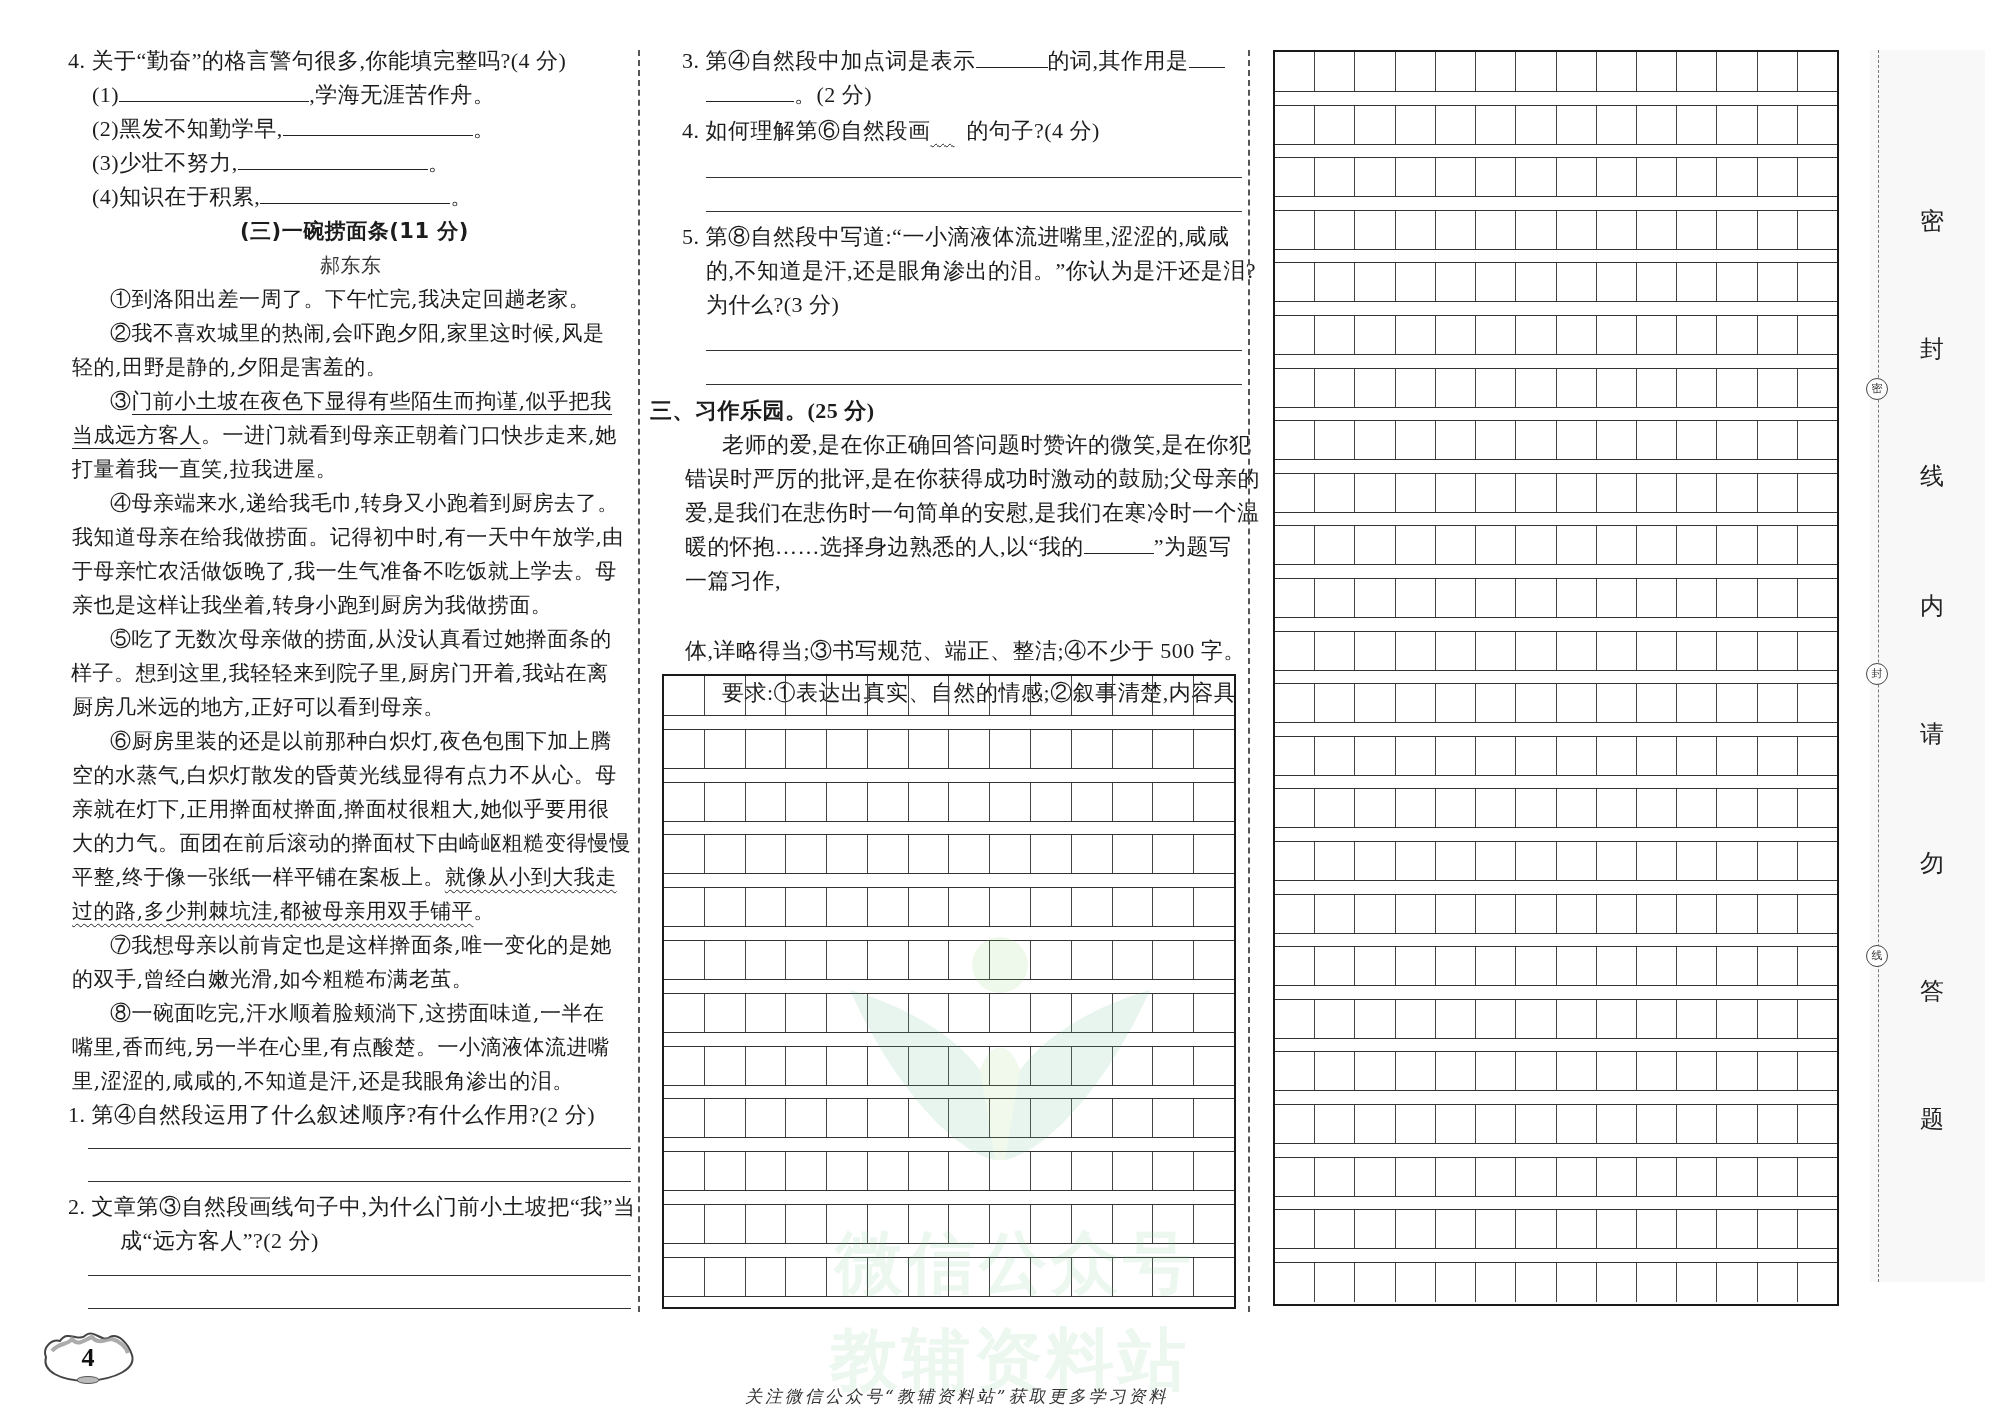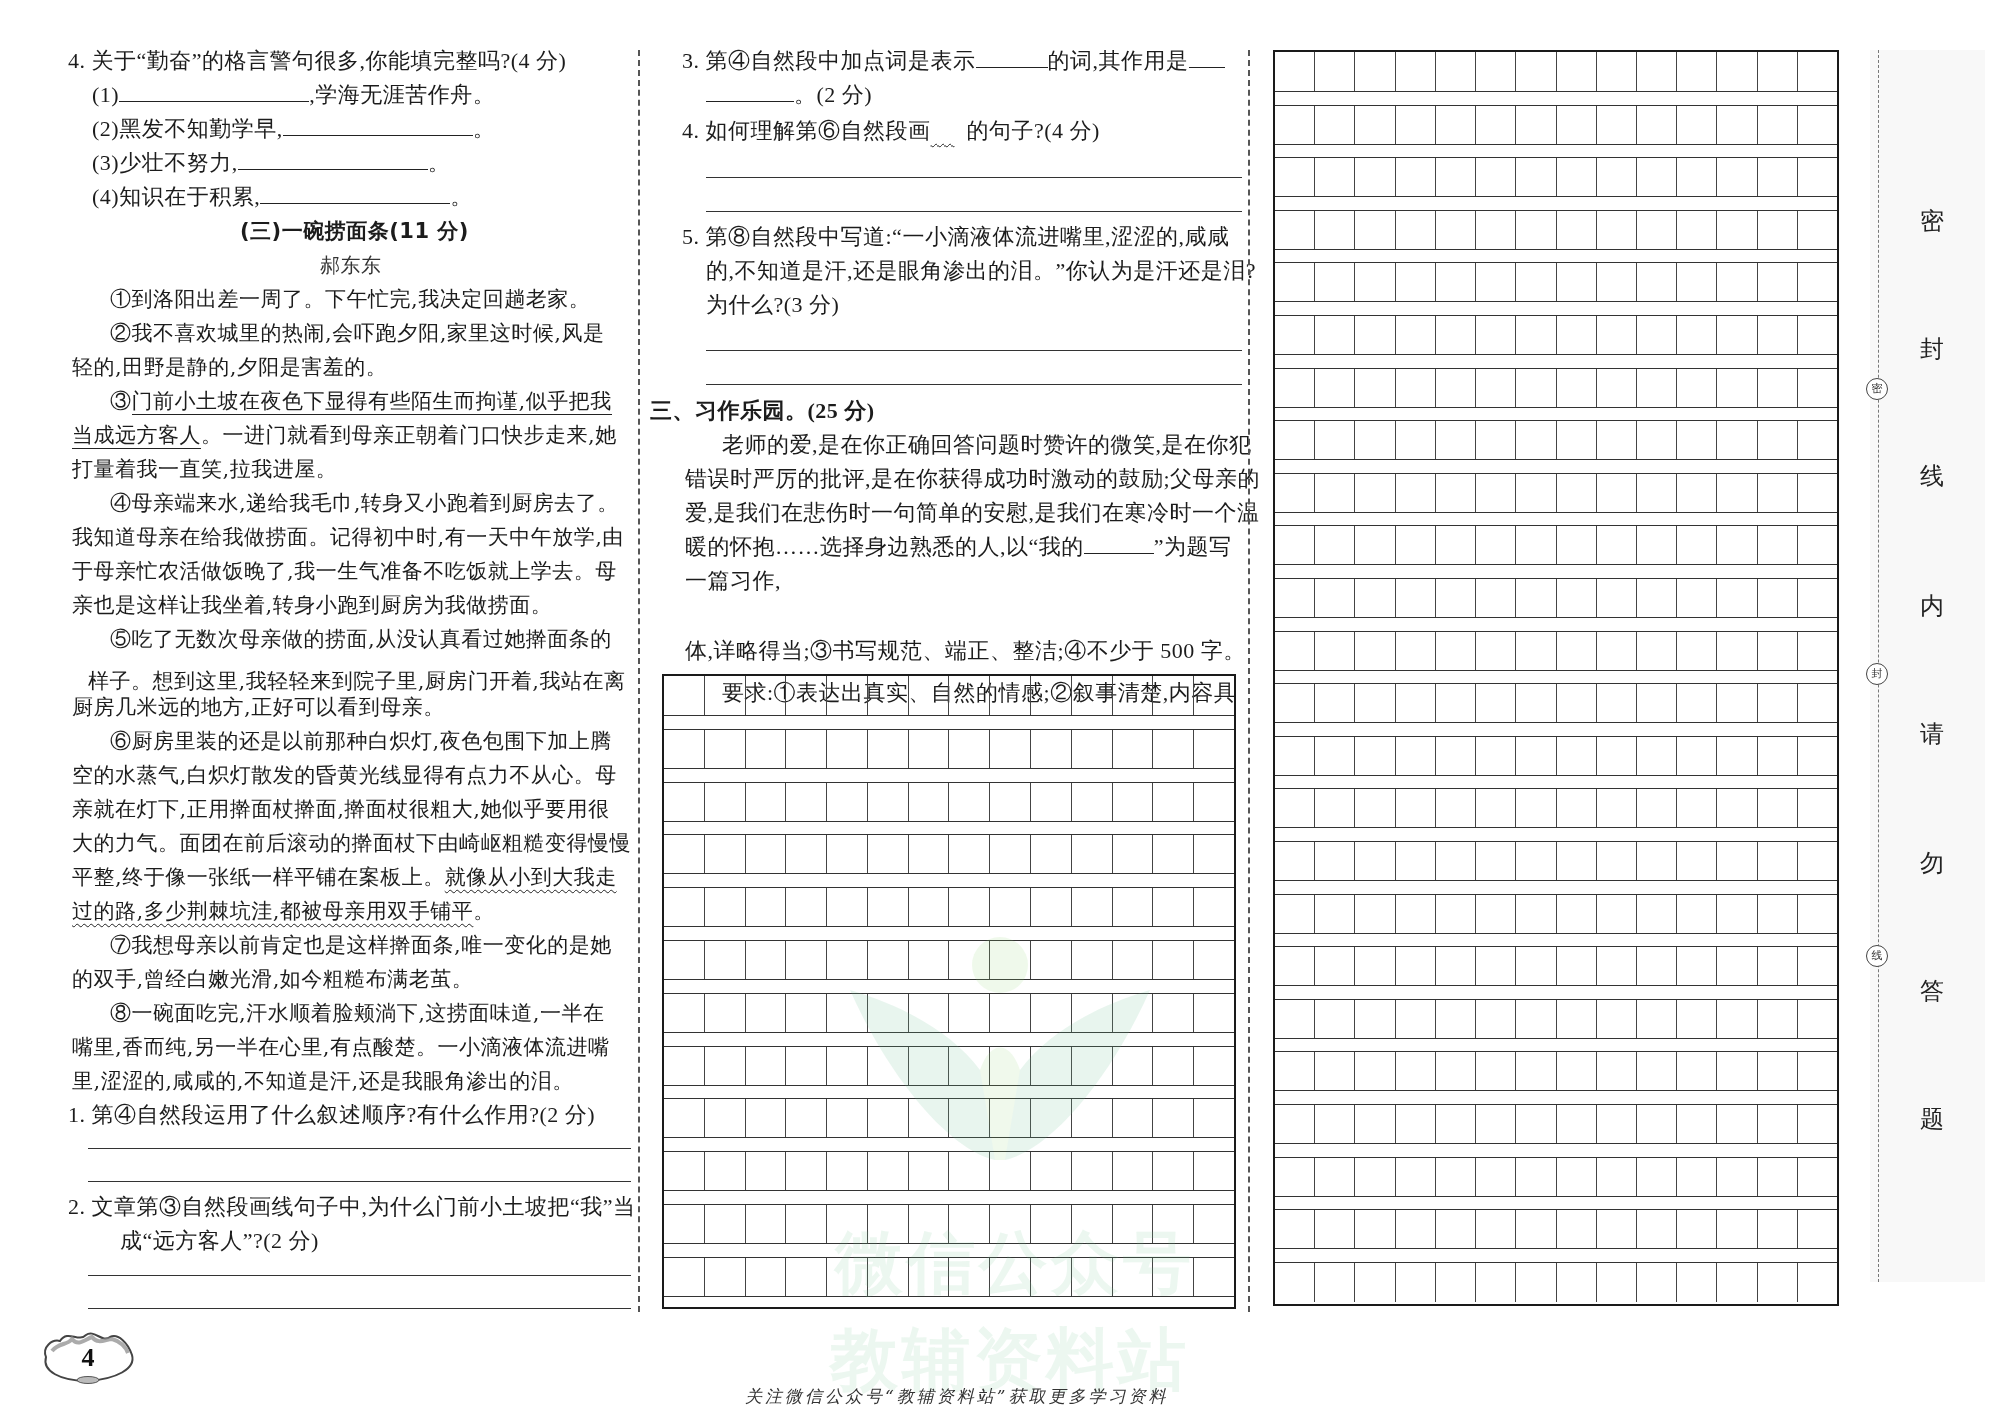--- a/index.html
+++ b/index.html
@@ -63,21 +63,21 @@
   <div class="line" style="left:110px; top:320px;">②我不喜欢城里的热闹,会吓跑夕阳,家里这时候,风是</div>
   <div class="line" style="left:72px; top:354px;">轻的,田野是静的,夕阳是害羞的。</div>
   <div class="line" style="left:110px; top:388px;"><span>③</span><span class="ul-straight">门前小土坡在夜色下显得有些陌生而拘谨,似乎把我</span></div>
   <div class="line" style="left:72px; top:422px;"><span class="ul-straight">当成远方客人</span><span>。一进门就看到母亲正朝着门口快步走来,她</span></div>
   <div class="line" style="left:72px; top:456px;">打量着我一直笑,拉我进屋。</div>
   <div class="line" style="left:110px; top:490px;">④母亲端来水,递给我毛巾,转身又小跑着到厨房去了。</div>
   <div class="line" style="left:72px; top:524px;text-align:right;">我知道母亲在给我做捞面。记得初中时,有一天中午放学,由</div>
   <div class="line" style="left:72px; top:558px;">于母亲忙农活做饭晚了,我一生气准备不吃饭就上学去。母</div>
   <div class="line" style="left:72px; top:592px;">亲也是这样让我坐着,转身小跑到厨房为我做捞面。</div>
   <div class="line" style="left:110px; top:626px;">⑤吃了无数次母亲做的捞面,从没认真看过她擀面条的</div>
-  <div class="line" style="left:88px; top:660px;margin-top:8px;">样子。想到这里,我轻轻来到院子里,厨房门开着,我站在离</div>
+  <div class="line" style="left:71px; top:660px;">样子。想到这里,我轻轻来到院子里,厨房门开着,我站在离</div>
   <div class="line" style="left:72px; top:694px;">厨房几米远的地方,正好可以看到母亲。</div>
   <div class="line" style="left:110px; top:728px;">⑥厨房里装的还是以前那种白炽灯,夜色包围下加上腾</div>
   <div class="line" style="left:72px; top:762px;">空的水蒸气,白炽灯散发的昏黄光线显得有点力不从心。母</div>
   <div class="line" style="left:72px; top:796px;">亲就在灯下,正用擀面杖擀面,擀面杖很粗大,她似乎要用很</div>
   <div class="line" style="left:72px; top:830px;">大的力气。面团在前后滚动的擀面杖下由崎岖粗糙变得慢慢</div>
   <div class="line" style="left:72px; top:864px;"><span>平整,终于像一张纸一样平铺在案板上。</span><span class="ul-wavy">就像从小到大我走</span></div>
   <div class="line" style="left:72px; top:898px;"><span class="ul-wavy">过的路,多少荆棘坑洼,都被母亲用双手铺平</span><span>。</span></div>
   <div class="line" style="left:110px; top:932px;">⑦我想母亲以前肯定也是这样擀面条,唯一变化的是她</div>
   <div class="line" style="left:72px; top:966px;">的双手,曾经白嫩光滑,如今粗糙布满老茧。</div>
   <div class="line" style="left:110px; top:1000px;">⑧一碗面吃完,汗水顺着脸颊淌下,这捞面味道,一半在</div>

